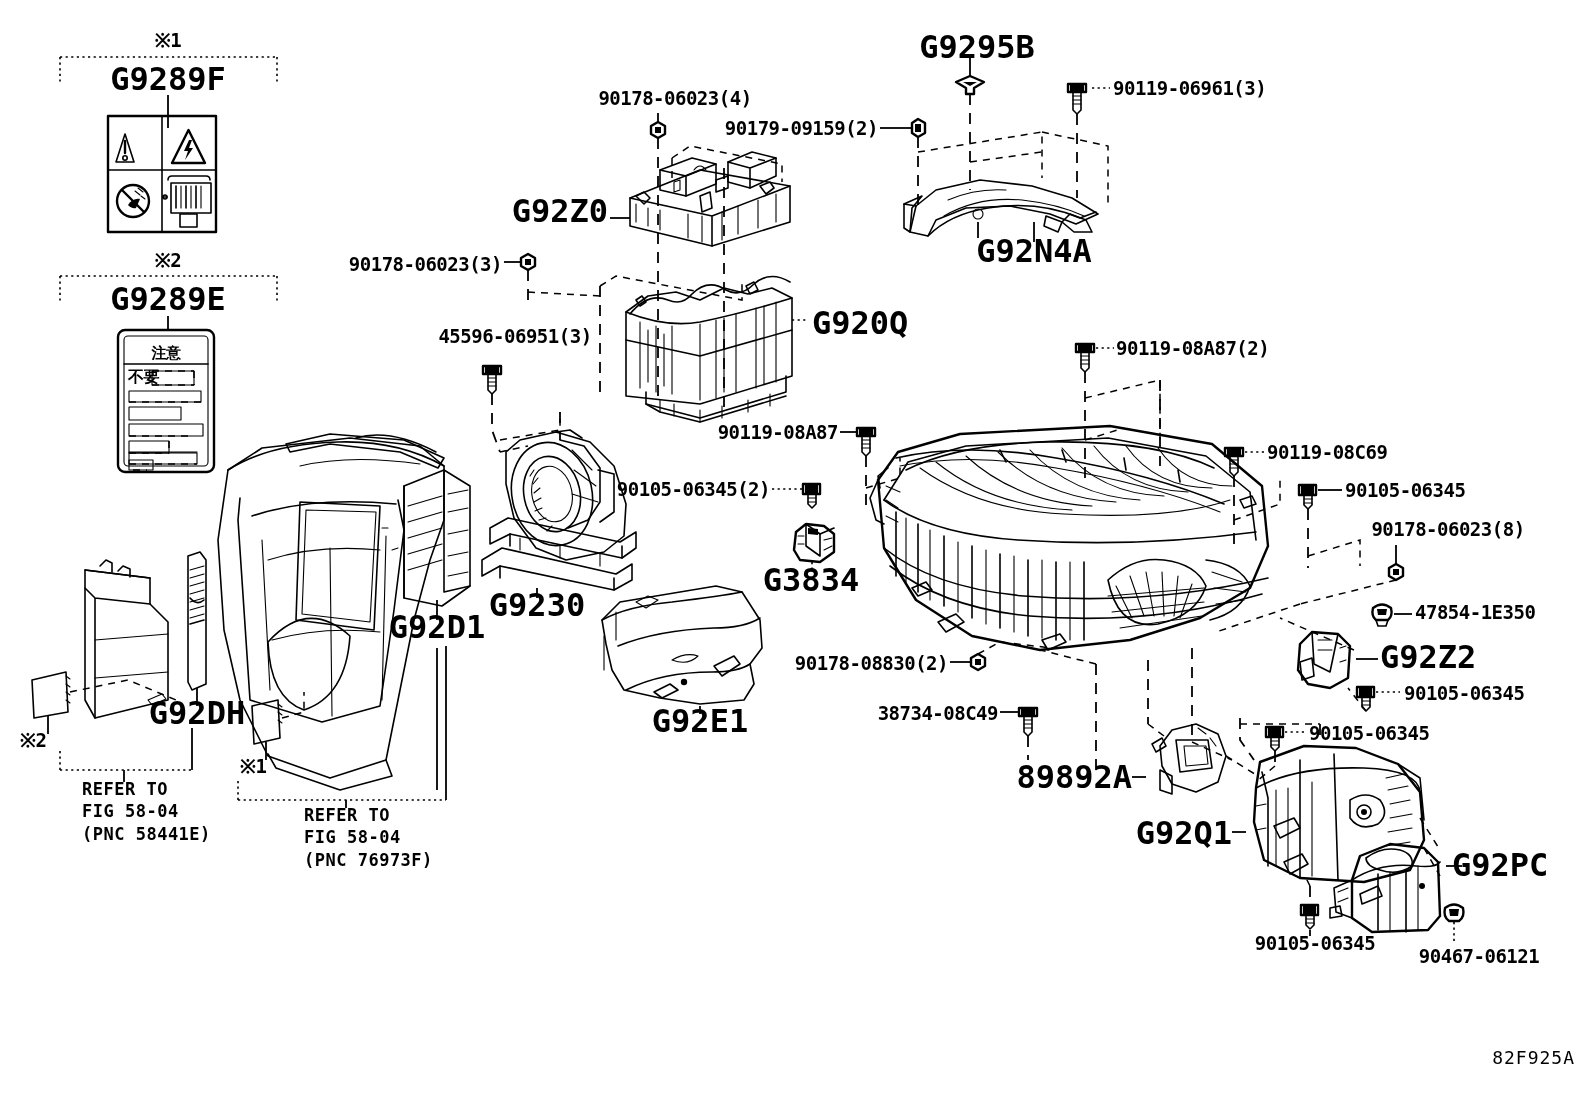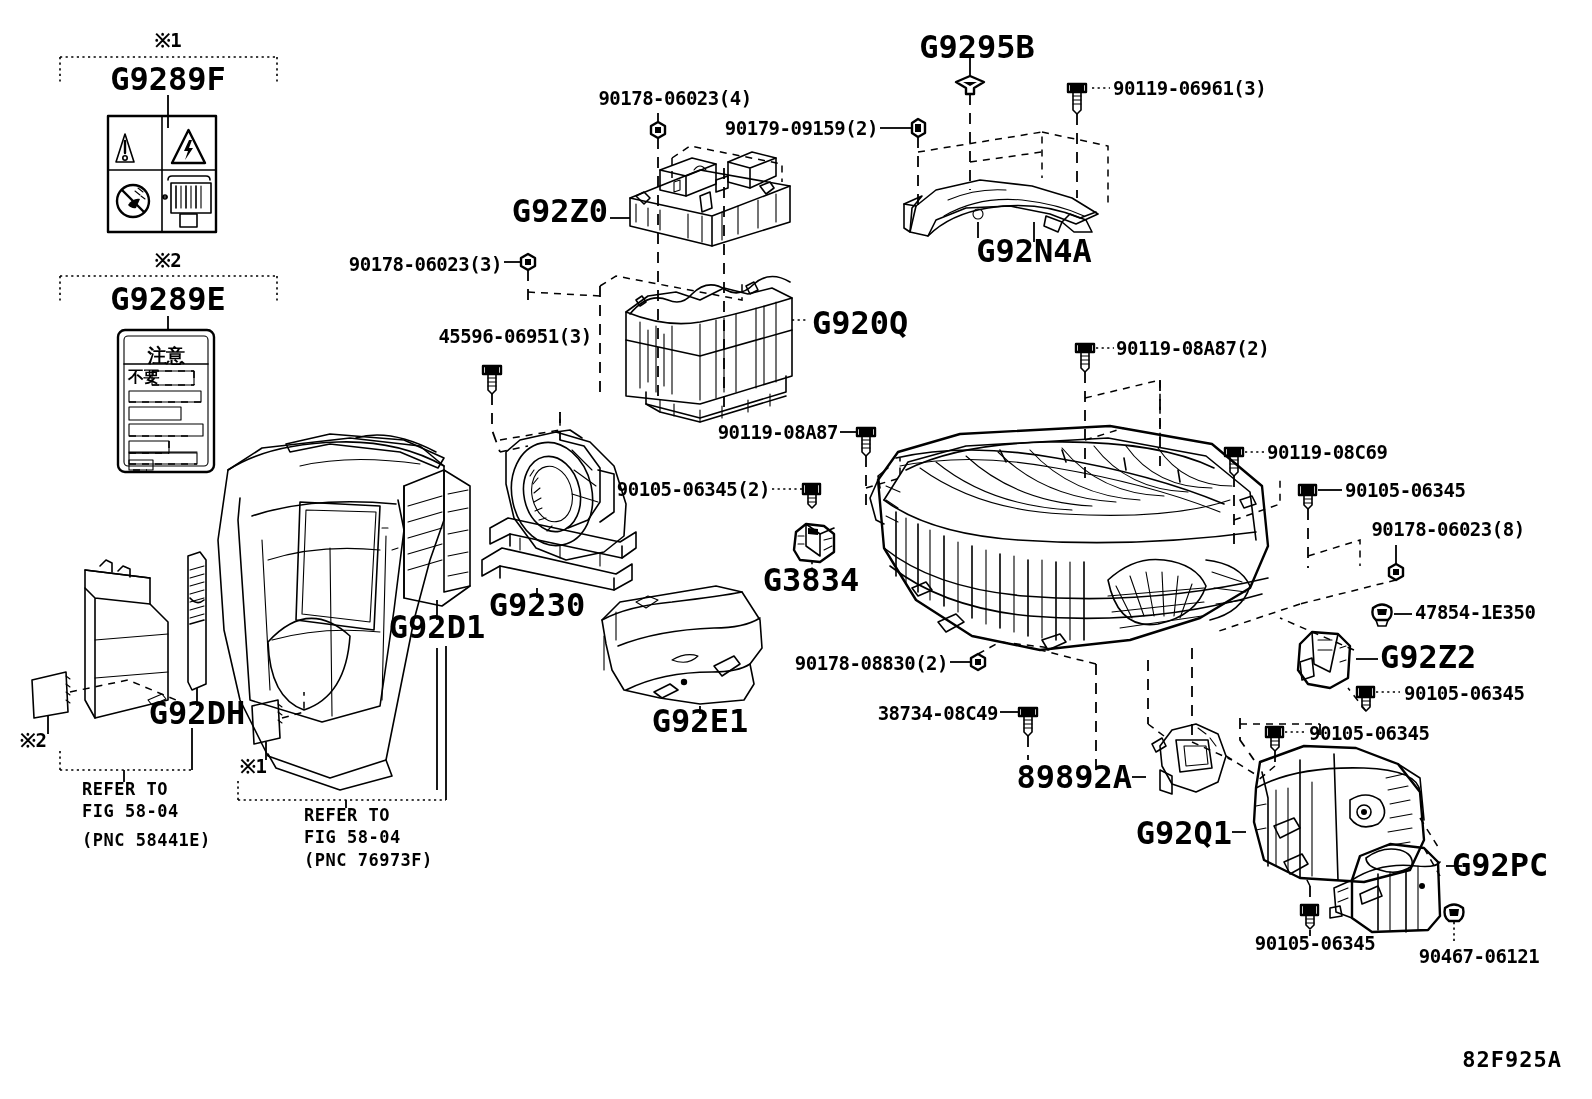--- a/index.html
+++ b/index.html
@@ -13,22 +13,22 @@
   .lbl{
     position:absolute;white-space:pre;
     font-family:"DejaVu Sans Mono","Liberation Mono",monospace;
     font-weight:700;letter-spacing:-0.5px;
     color:#000;line-height:1.08;
   }
   .lbl.pn{font-size:19px;}
   .lbl.part{font-size:32px;letter-spacing:0px;}
   .lbl.ref{font-size:17px;letter-spacing:0.5px;}
   .lbl.note{font-size:19px;}
-  .lbl.figid{font-size:22px;letter-spacing:1px;font-weight:700;}
-  .lbl.jp{font-family:"DejaVu Sans","Liberation Sans",sans-serif;font-size:19px;font-weight:700;}
+  .lbl.figid{font-size:18px;letter-spacing:1px;font-weight:400;margin-left:13px;}
+  .lbl.jp{font-family:"DejaVu Sans","Liberation Sans",sans-serif;font-size:15px;font-weight:700;}
   .ctr{transform:translateX(-50%);}
   .rgt{transform:translateX(-100%);}
 </style>
 </head>
 <body>
 
 <div id="diagram-root">
 
   <svg class="art" viewBox="0 0 1592 1099">
     <defs>
@@ -629,21 +629,21 @@
   <div class="lbl pn rgt" style="left:948px;top:653px">90178-08830(2)</div>
   <div class="lbl pn" style="left:1404px;top:683px">90105-06345</div>
   <div class="lbl pn rgt" style="left:998px;top:703px">38734-08C49</div>
   <div class="lbl pn" style="left:1309px;top:723px">90105-06345</div>
   <div class="lbl pn ctr" style="left:1315px;top:933px">90105-06345</div>
   <div class="lbl pn ctr" style="left:1479px;top:946px">90467-06121</div>
 
   <div style="position:absolute;left:82px;top:780px">
     <div class="lbl ref" style="position:relative;left:0;top:0">REFER TO</div>
     <div class="lbl ref" style="position:relative;left:0;top:0;margin-top:4px">FIG 58-04</div>
-    <div class="lbl ref" style="position:relative;left:0;top:0;margin-top:10px">(PNC 58441E)</div>
+    <div class="lbl ref" style="position:relative;left:0;top:0;margin-top:4px">(PNC 58441E)</div>
   </div>
 
   <div style="position:absolute;left:304px;top:806px">
     <div class="lbl ref" style="position:relative">REFER TO</div>
     <div class="lbl ref" style="position:relative;margin-top:4px">FIG 58-04</div>
     <div class="lbl ref" style="position:relative;margin-top:4px">(PNC 76973F)</div>
   </div>
 
   <div class="lbl jp ctr" style="left:166px;top:345px">注意</div>
   <div class="lbl jp" style="left:128px;top:368px;font-size:16px">不要</div>

